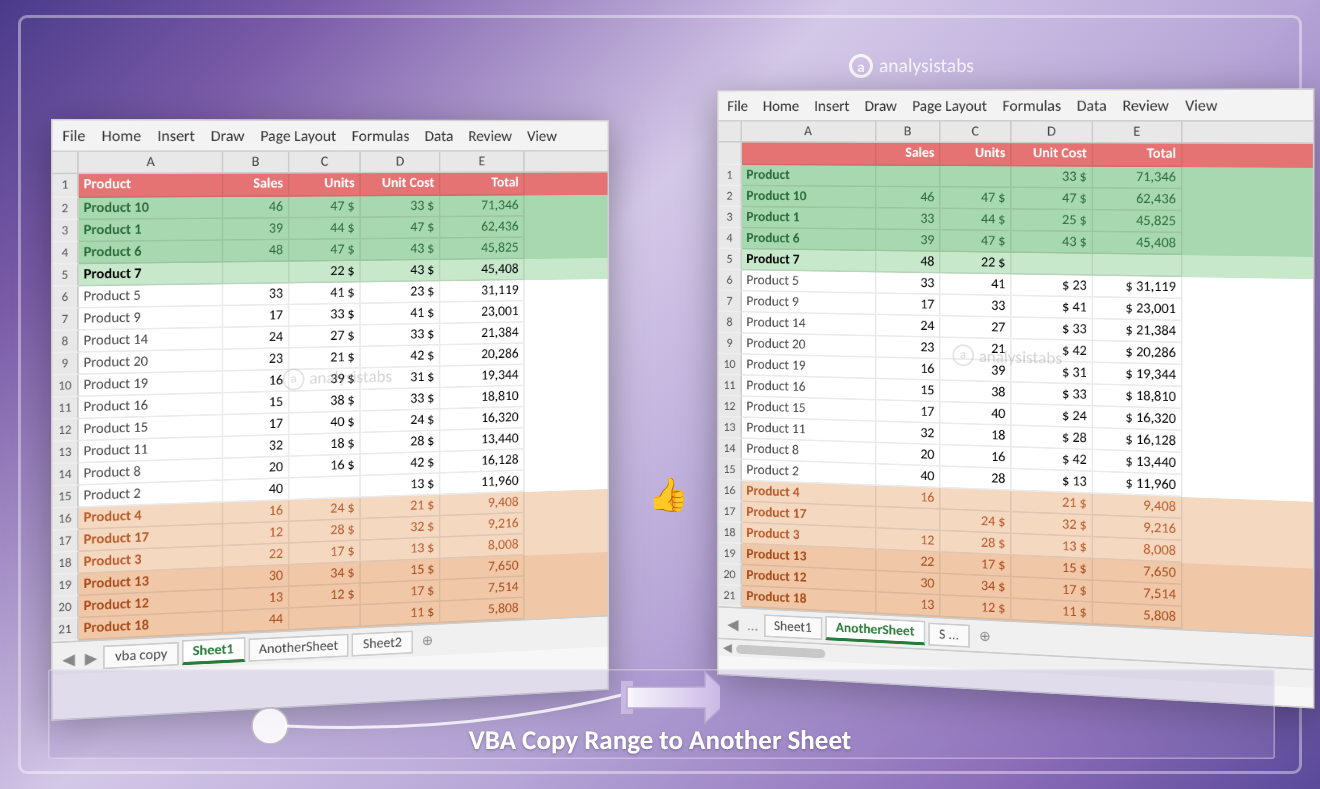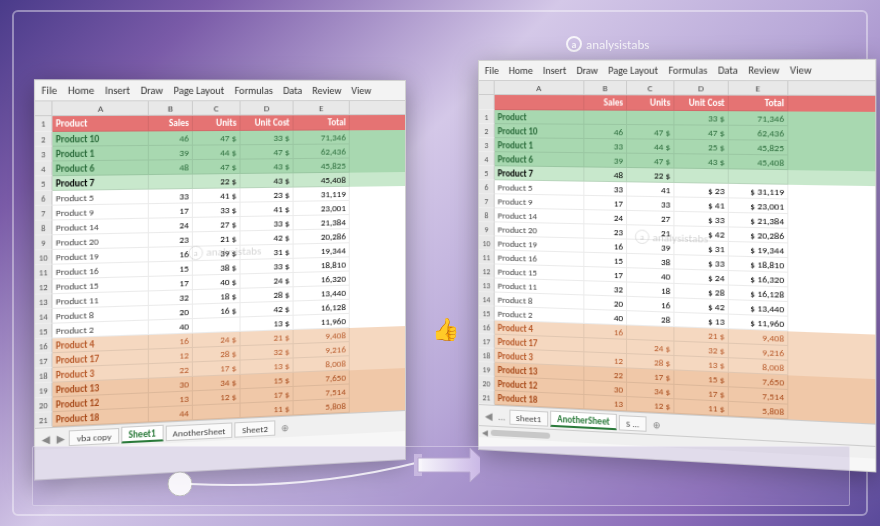--- a/index.html
+++ b/index.html
@@ -609,14 +609,15 @@
       </linearGradient>
     </defs>
     <circle cx="20" cy="44" r="12" fill="rgba(255,255,255,0.9)" stroke="#bbb"></circle>
     <path d="M 30 44 Q 150 50 260 22" stroke="rgba(255,255,255,0.8)" stroke-width="2" fill="none"></path>
     <g transform="translate(258,4)">
       <rect x="-4" y="10" width="8" height="22" fill="#c8b8e0"></rect>
       <polygon points="0,14 52,14 52,4 70,21 52,38 52,28 0,28" fill="url(#ag)" stroke="#b8a8d0"></polygon>
     </g>
   </svg>
 
+  <div class="caption-text">VBA Copy Range to Another Sheet</div>
 
 </div>
 
 </body></html>

